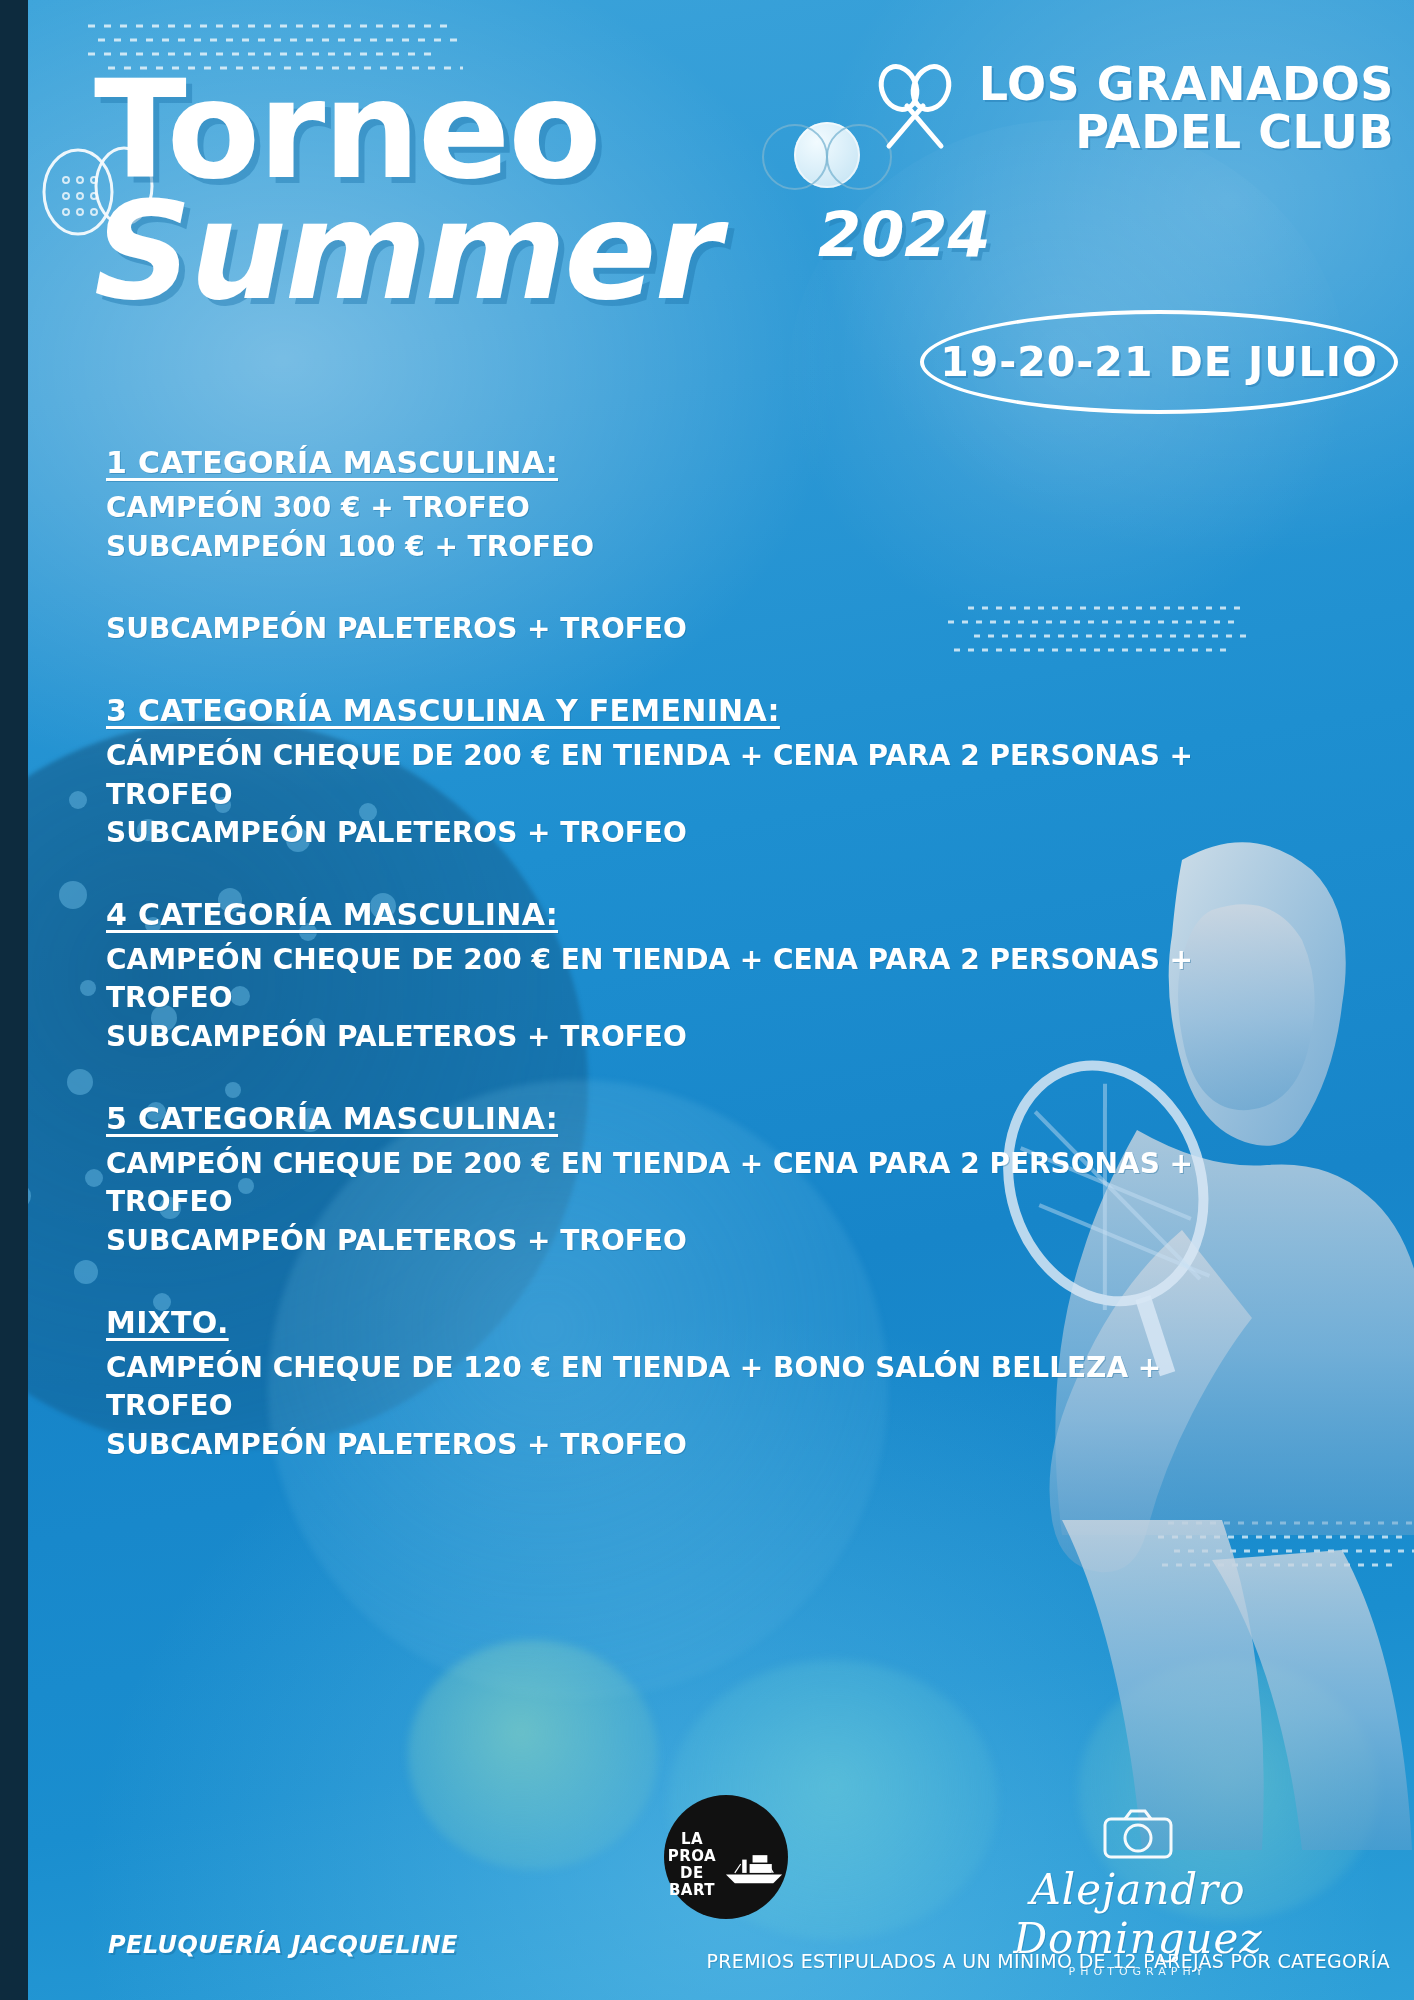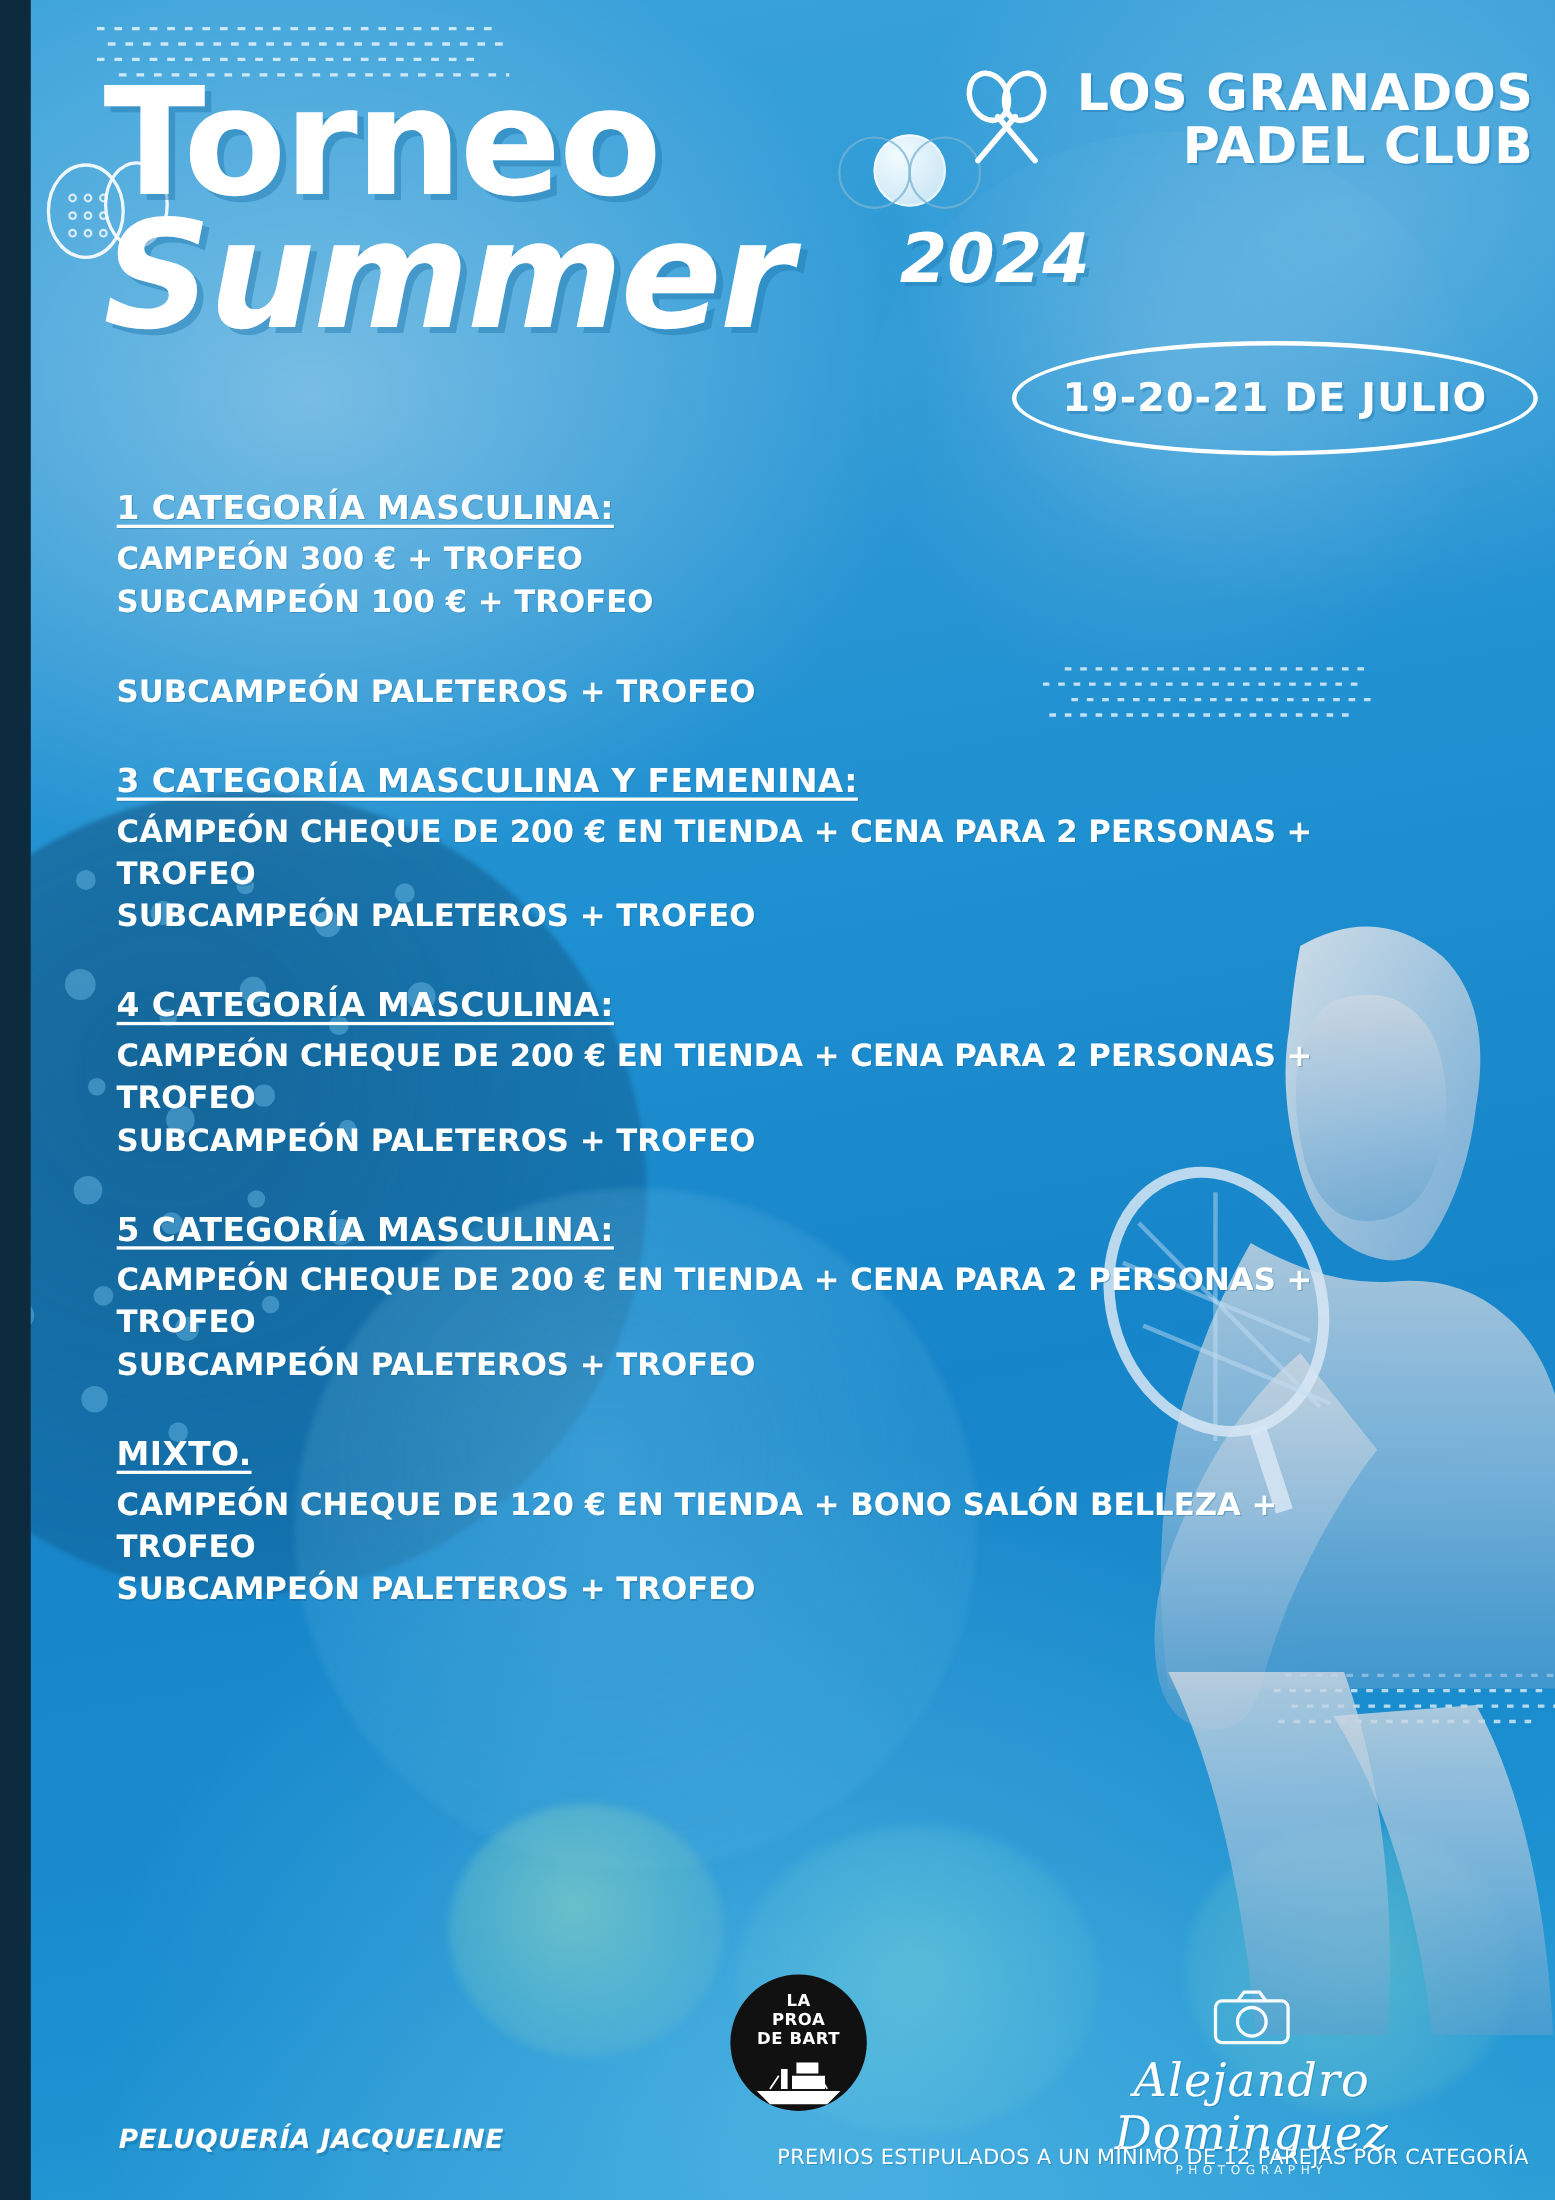--- a/index.html
+++ b/index.html
@@ -195,21 +195,21 @@
     top: 310px;
     width: 470px;
     height: 96px;
     border: 4px solid #ffffff;
     border-radius: 50% / 50%;
     display: flex;
     align-items: center;
     justify-content: center;
     font-family: "DejaVu Sans", sans-serif;
     font-weight: bold;
-    font-size: 36px;
+    font-size: 41px;
     letter-spacing: 1px;
     color: #ffffff;
     text-shadow: 2px 2px 0 rgba(25,110,165,0.35);
   }
 
   
   .content {
     position: absolute;
     left: 78px;
     top: 445px;
@@ -275,21 +275,21 @@
   .sponsor-proa {
     position: absolute;
     left: 636px;
     top: 1795px;
     width: 124px;
     height: 124px;
     border-radius: 50%;
     background: #111111;
     color: #ffffff;
     display: flex;
-    flex-direction: column;
+    flex-direction: row;
     align-items: center;
     justify-content: flex-start;
     padding-top: 16px;
     box-sizing: border-box;
   }
   .proa-text {
     font-family: "DejaVu Sans", sans-serif;
     font-weight: bold;
     font-size: 15px;
     line-height: 1.12;

